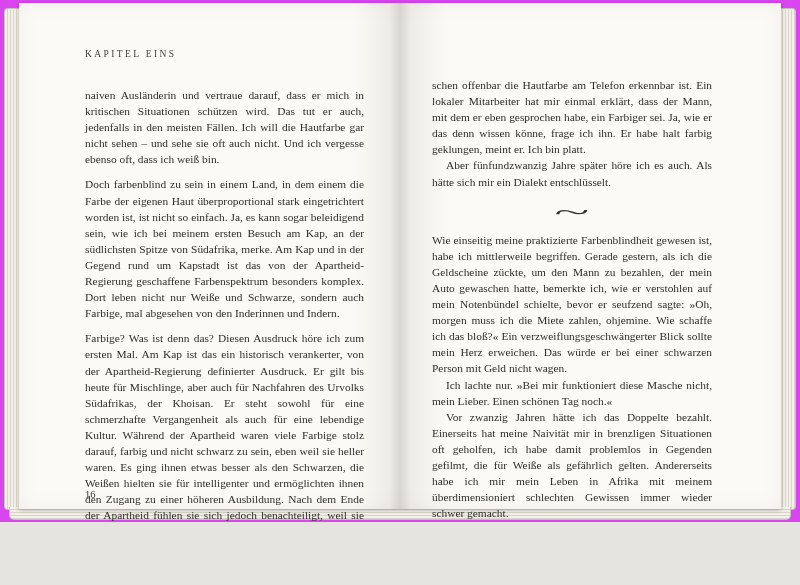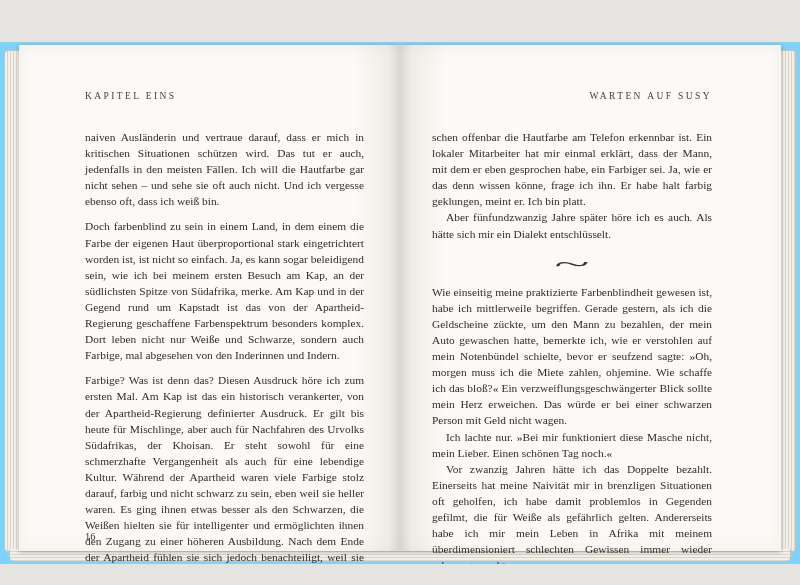--- a/index.html
+++ b/index.html
@@ -1,20 +1,19 @@
 <!DOCTYPE html>
 <html><head>
 <meta charset="utf-8">
 <style>
   html,body { margin:0; padding:0; background:#e6e4e1; }
   .photo {
     position:relative; width:800px; height:522px;
-    background:#7dd3fc; overflow:hidden;
+    background:#d946ef; overflow:hidden;
     font-family:"Liberation Serif","DejaVu Serif",serif;
-    margin-top:42px;
   }
   
   .stack-left, .stack-right {
     position:absolute; top:8px; bottom:12px; width:15px;
     background:repeating-linear-gradient(to right,#f3f0ea 0 2px,#d9d5cb 2px 3px);
     border:1px solid #c6c2b9;
   }
   .stack-left  { left:4px;  border-right:none; border-radius:4px 0 0 4px; }
   .stack-right { right:4px; border-left:none;  border-radius:0 4px 4px 0; }
   .stack-bottom {
@@ -85,21 +84,20 @@
           <p>naiven Ausländerin und vertraue darauf, dass er mich in kritischen Situationen schützen wird. Das tut er auch, jedenfalls in den meisten Fällen. Ich will die Hautfarbe gar nicht sehen – und sehe sie oft auch nicht. Und ich vergesse ebenso oft, dass ich weiß bin.</p>
           <p>Doch farbenblind zu sein in einem Land, in dem einem die Farbe der eigenen Haut überproportional stark eingetrichtert worden ist, ist nicht so einfach. Ja, es kann sogar beleidigend sein, wie ich bei meinem ersten Besuch am Kap, an der südlichsten Spitze von Südafrika, merke. Am Kap und in der Gegend rund um Kapstadt ist das von der Apartheid-Regierung geschaffene Farbenspektrum besonders komplex. Dort leben nicht nur Weiße und Schwarze, sondern auch Farbige, mal abgesehen von den Inderinnen und Indern.</p>
           <p>Farbige? Was ist denn das? Diesen Ausdruck höre ich zum ersten Mal. Am Kap ist das ein historisch verankerter, von der Apartheid-Regierung definierter Ausdruck. Er gilt bis heute für Mischlinge, aber auch für Nachfahren des Urvolks Südafrikas, der Khoisan. Er steht sowohl für eine schmerzhafte Vergangenheit als auch für eine lebendige Kultur. Während der Apartheid waren viele Farbige stolz darauf, farbig und nicht schwarz zu sein, eben weil sie heller waren. Es ging ihnen etwas besser als den Schwarzen, die Weißen hielten sie für intelligenter und ermöglichten ihnen den Zugang zu einer höheren Ausbildung. Nach dem Ende der Apartheid fühlen sie sich jedoch benachteiligt, weil sie im komplizierten Farbenspektrum nun plötzlich zu hell sind. Nur schon, wenn ich das schreibe, wird mir schummrig bei all den Farben. Dazu kommt, dass für die hier aufgewachsenen Men-</p>
         </div>
       </div>
       <div class="folio">16</div>
     </div>
 
     <div class="page page-right">
       <div class="text-col">
-        <div class="running-header">WARTEN AUF SUSY</div>
         <div class="body-text">
           <p>schen offenbar die Hautfarbe am Telefon erkennbar ist. Ein lokaler Mitarbeiter hat mir einmal erklärt, dass der Mann, mit dem er eben gesprochen habe, ein Farbiger sei. Ja, wie er das denn wissen könne, frage ich ihn. Er habe halt farbig geklungen, meint er. Ich bin platt.</p>
           <p class="indent">Aber fünfundzwanzig Jahre später höre ich es auch. Als hätte sich mir ein Dialekt entschlüsselt.</p>
           <div class="ornament">
             <span>~</span>
           </div>
           <p>Wie einseitig meine praktizierte Farbenblindheit gewesen ist, habe ich mittlerweile begriffen. Gerade gestern, als ich die Geldscheine zückte, um den Mann zu bezahlen, der mein Auto gewaschen hatte, bemerkte ich, wie er verstohlen auf mein Notenbündel schielte, bevor er seufzend sagte: »Oh, morgen muss ich die Miete zahlen, ohjemine. Wie schaffe ich das bloß?« Ein verzweiflungsgeschwängerter Blick sollte mein Herz erweichen. Das würde er bei einer schwarzen Person mit Geld nicht wagen.</p>
           <p class="indent">Ich lachte nur. »Bei mir funktioniert diese Masche nicht, mein Lieber. Einen schönen Tag noch.«</p>
           <p class="indent">Vor zwanzig Jahren hätte ich das Doppelte bezahlt. Einerseits hat meine Naivität mir in brenzligen Situationen oft geholfen, ich habe damit problemlos in Gegenden gefilmt, die für Weiße als gefährlich gelten. Andererseits habe ich mir mein Leben in Afrika mit meinem überdimensioniert schlechten Gewissen immer wieder schwer gemacht.</p>
           <div class="ornament end">

